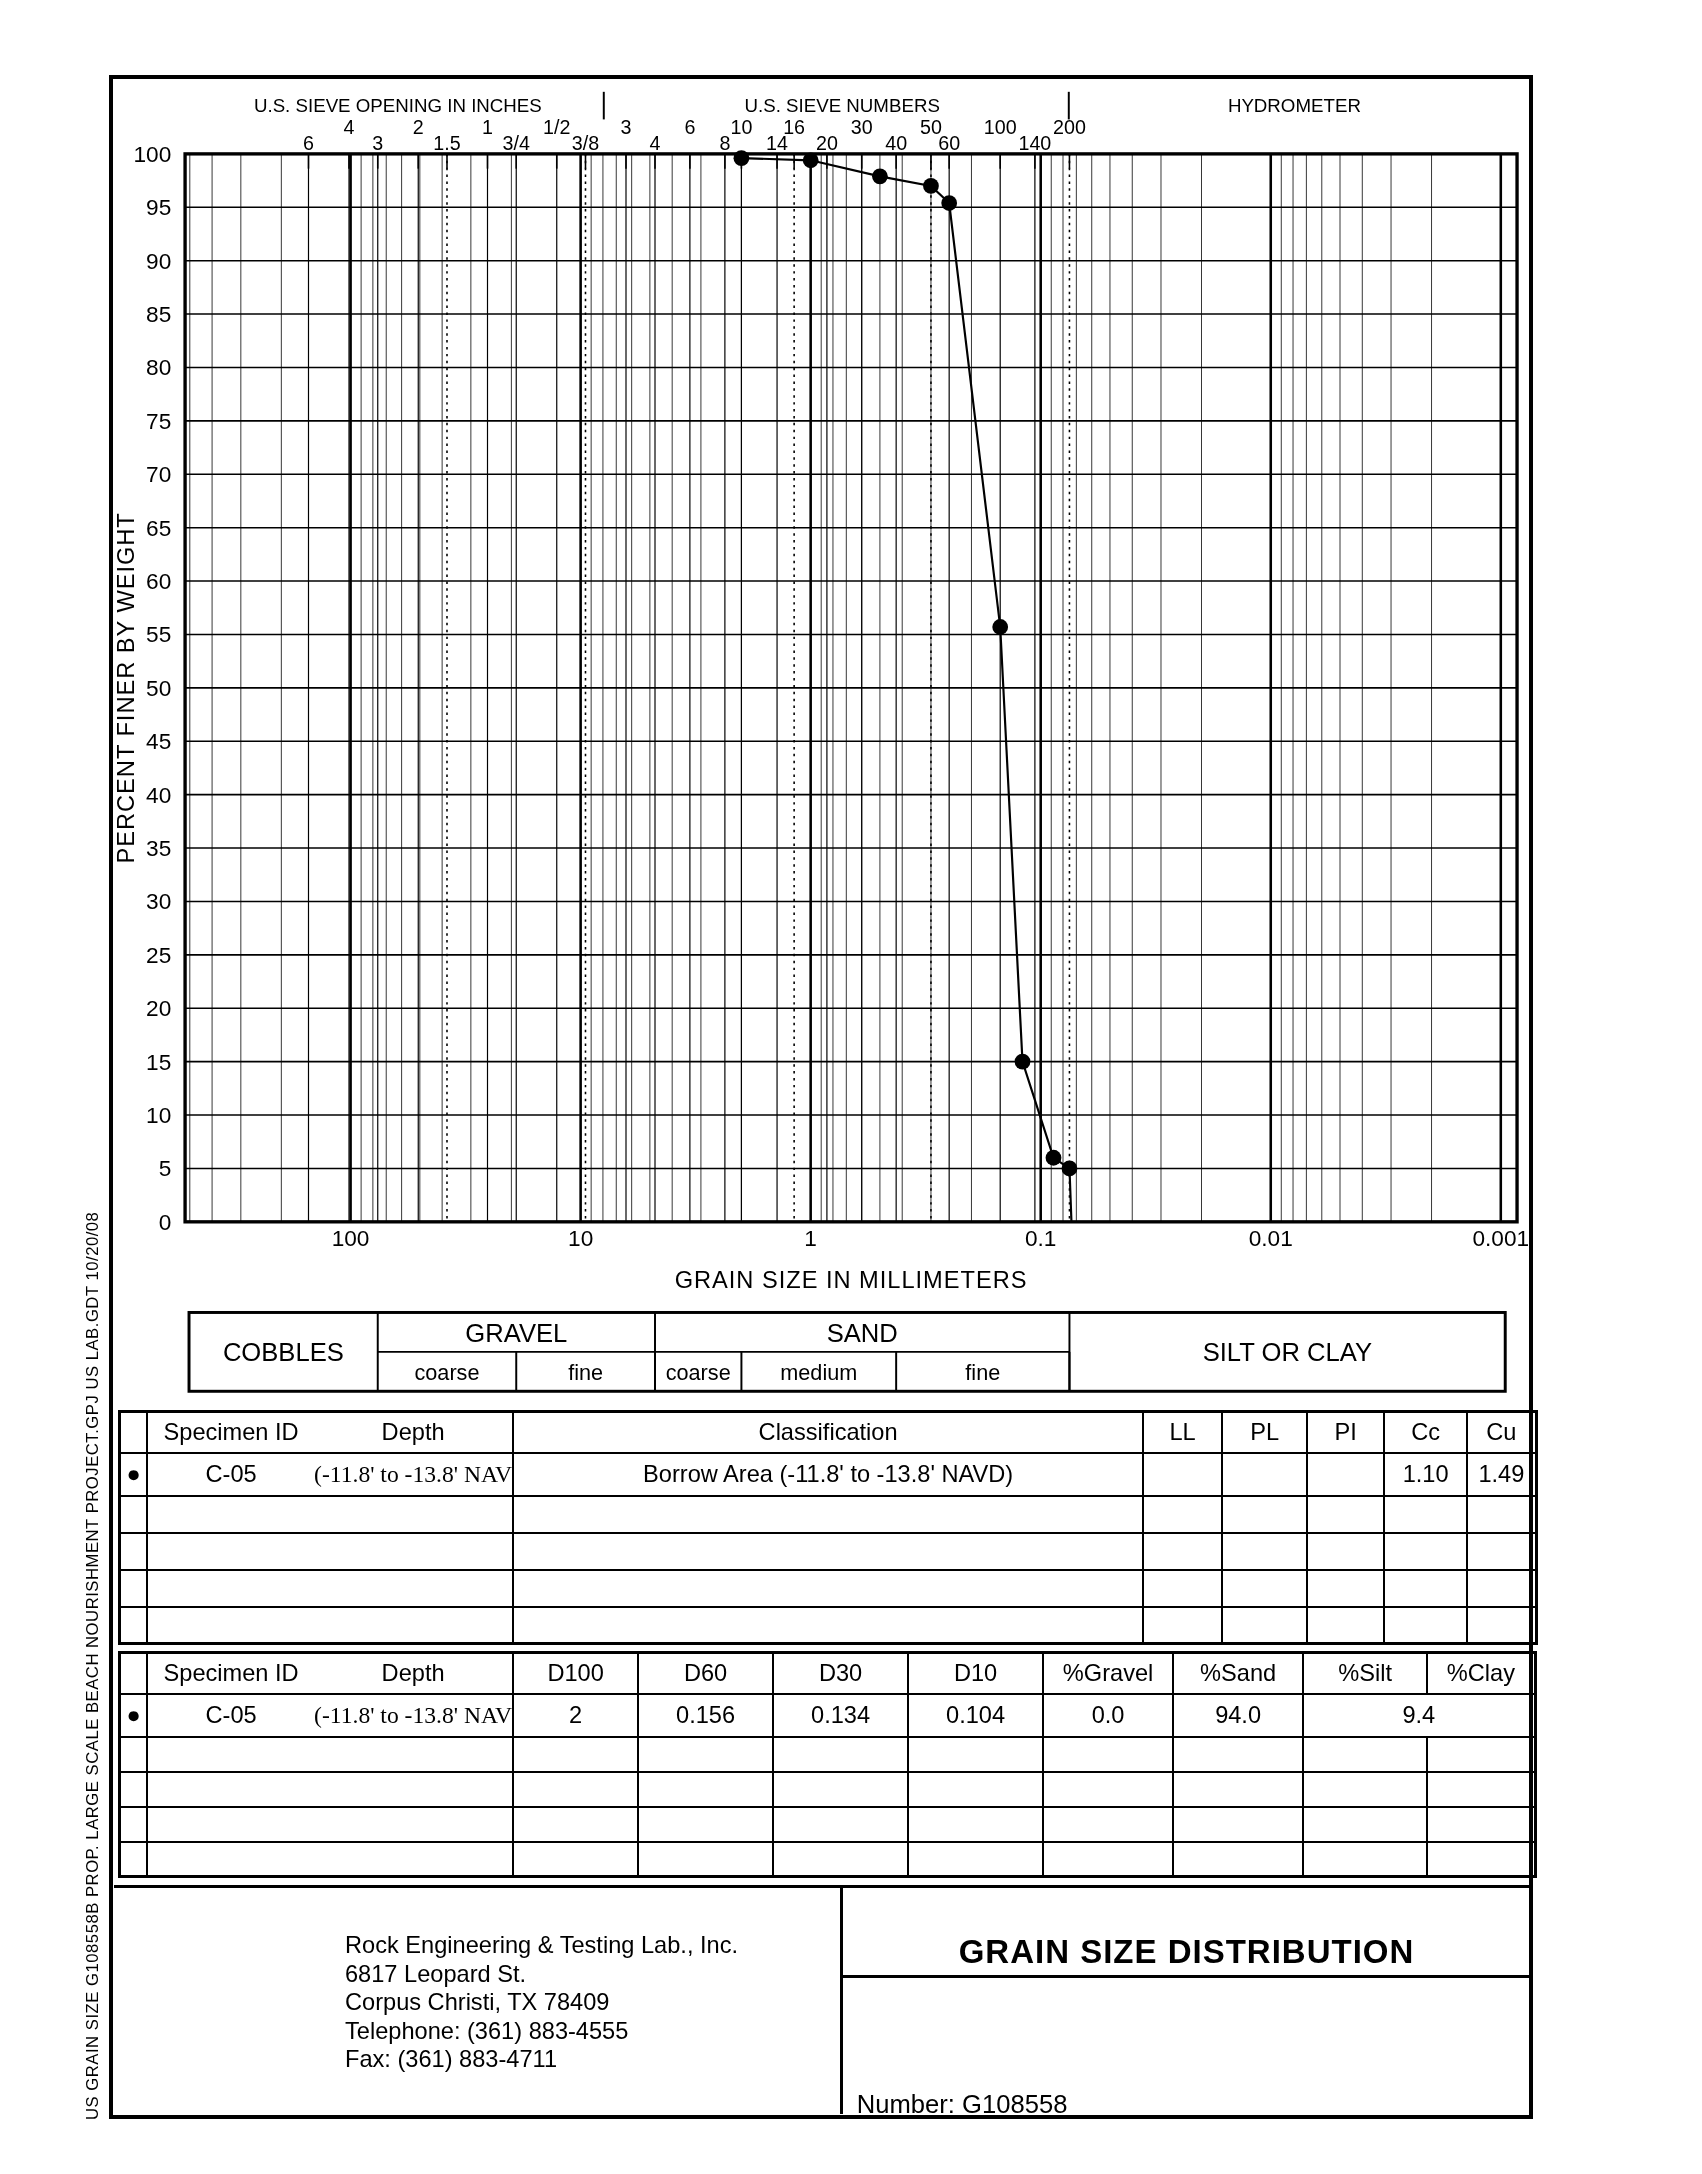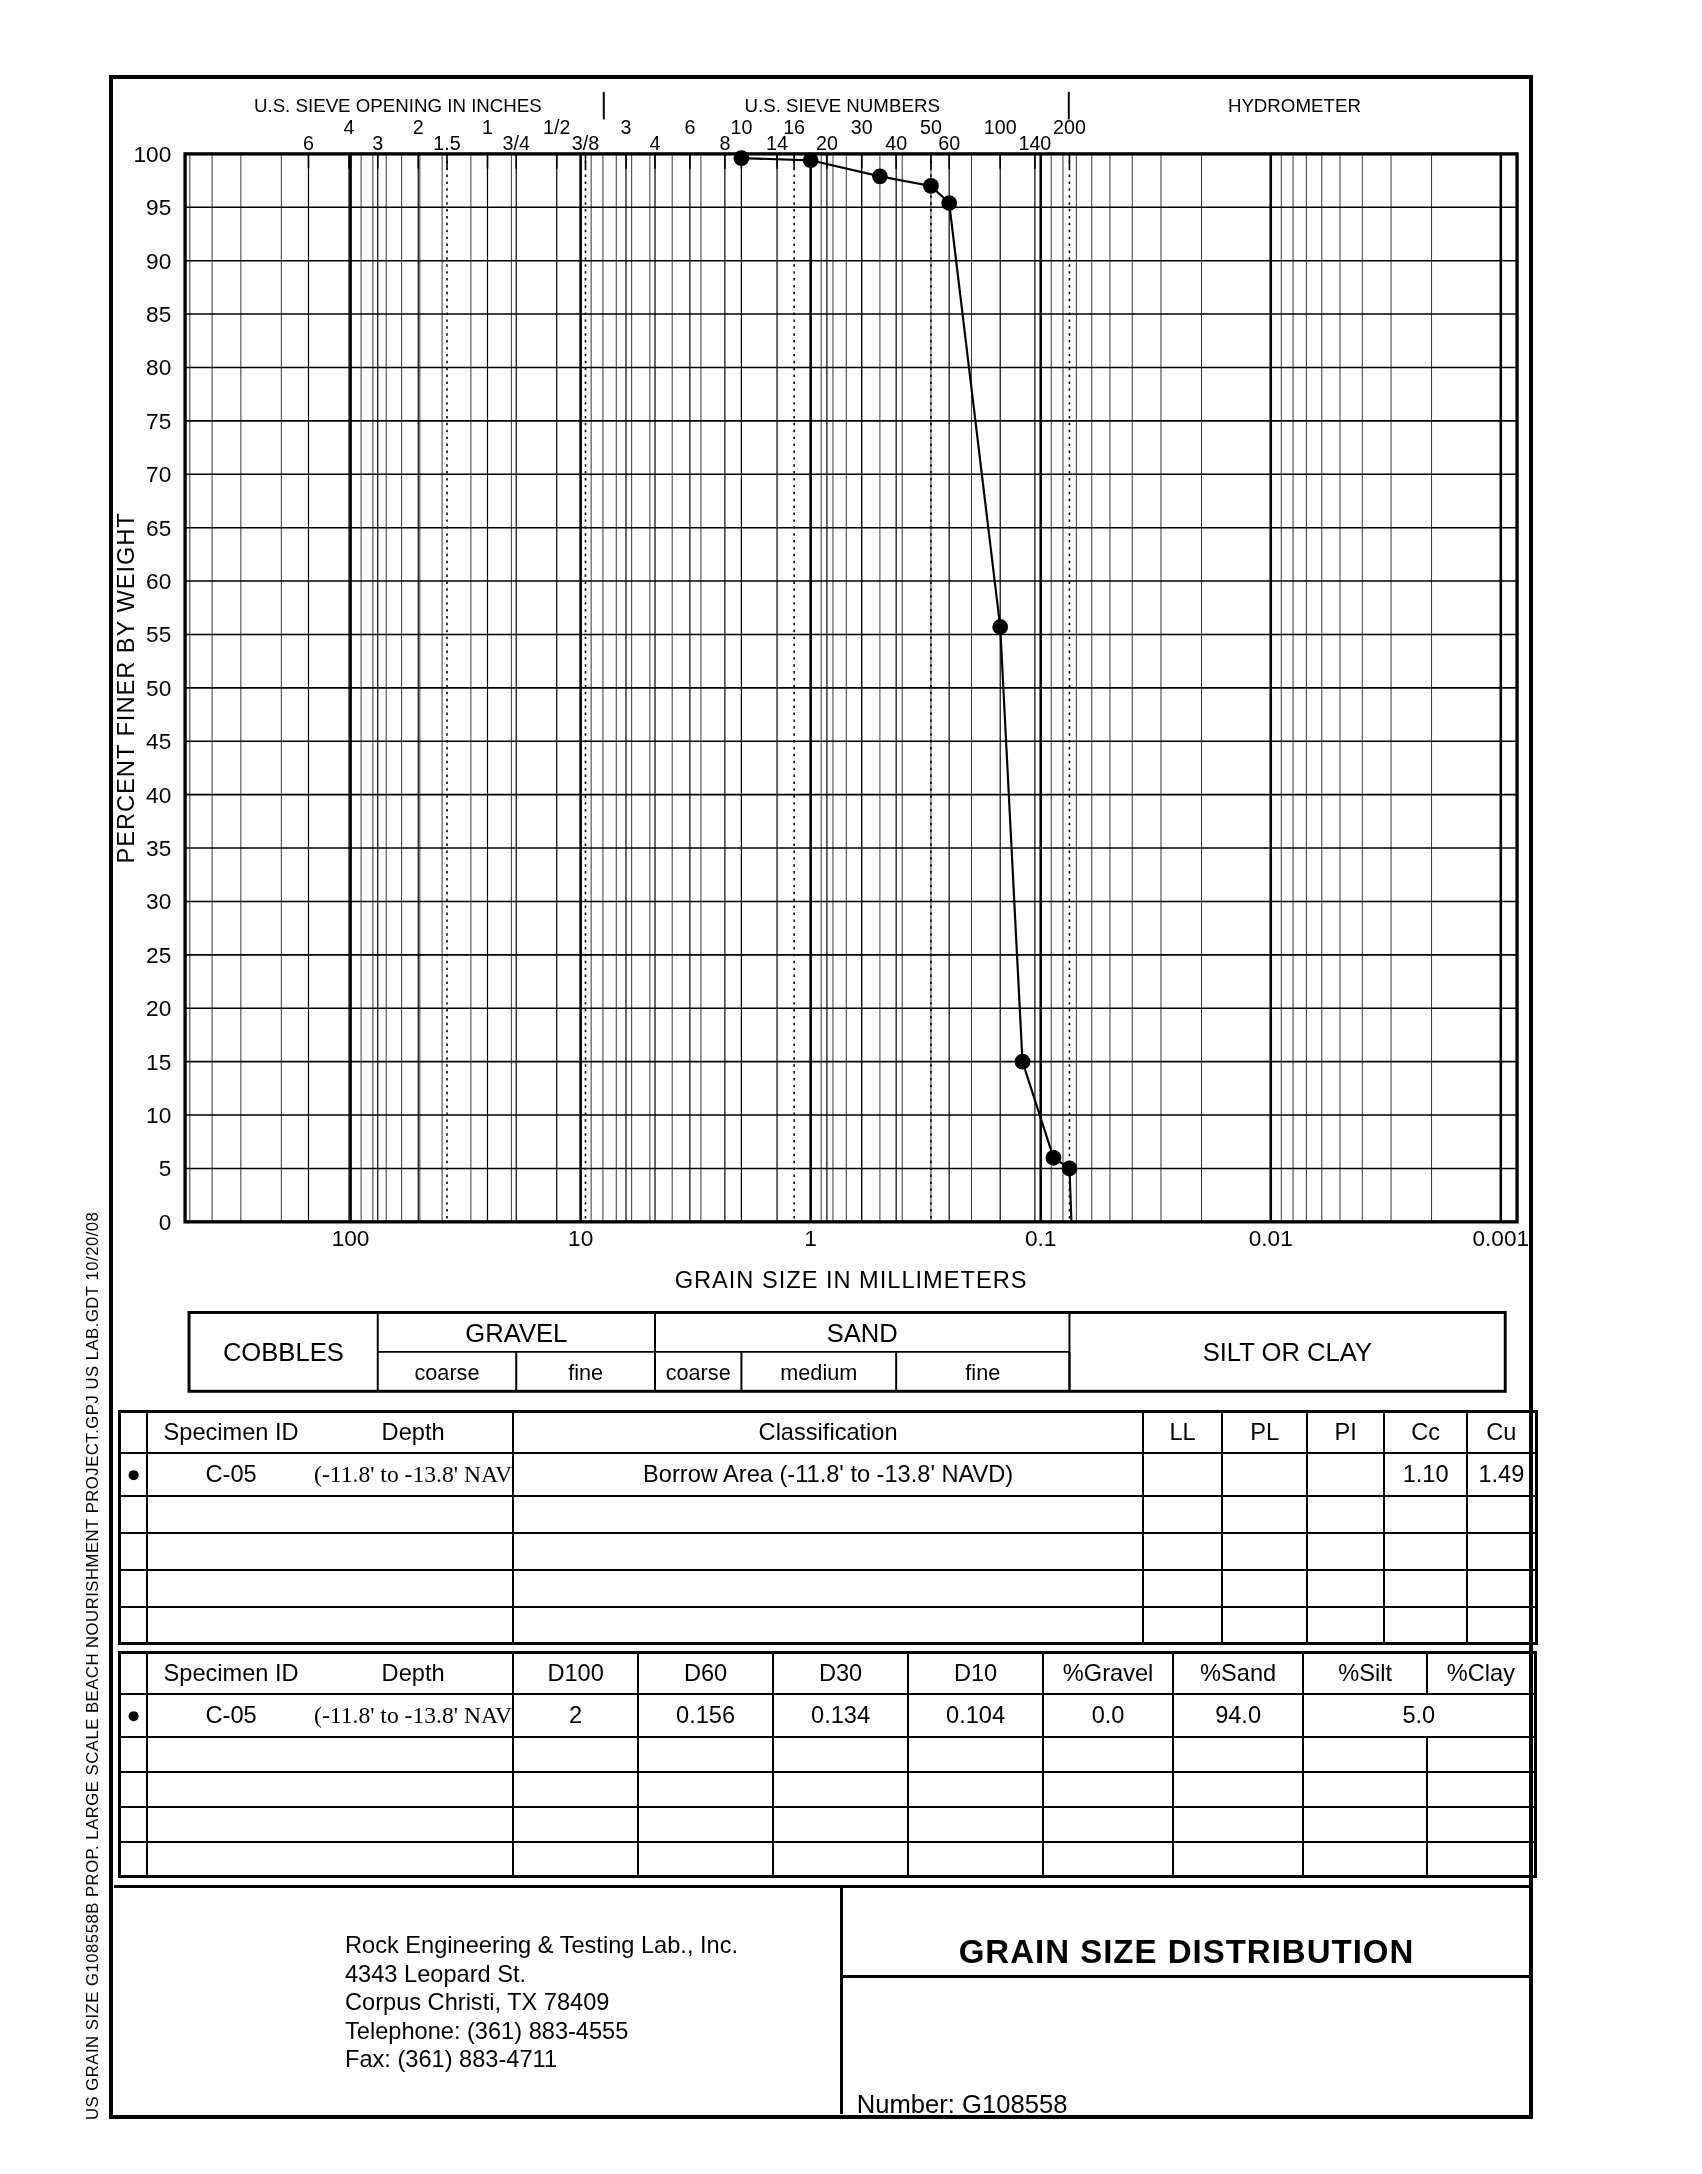--- a/index.html
+++ b/index.html
@@ -363,21 +363,21 @@
     <tr style="height:43px">
       <td class="sym">●</td>
       <td class="no-r b spec-id">C-05</td>
       <td class="no-l serif">(-11.8' to -13.8' NAVD)</td>
       <td class="b">2</td>
       <td class="b">0.156</td>
       <td class="b">0.134</td>
       <td class="b">0.104</td>
       <td class="b">0.0</td>
       <td class="b">94.0</td>
-      <td class="b" colspan="2">5.0</td>
+      <td class="b" colspan="2">9.4</td>
     </tr>
     <tr style="height:35px">
           <td class="sym"></td>
           <td class="no-r"></td>
           <td class="no-l"></td>
           <td></td>
           <td></td>
           <td></td>
           <td></td>
           <td></td>
@@ -426,21 +426,21 @@
         </tr>
   </tbody>
     </table>
 
   <div id="footer">
     <div id="footer-divider"></div>
 
 
     <div id="company">
       <div>Rock Engineering &amp; Testing Lab., Inc.</div>
-      <div>4343 Leopard St.</div>
+      <div>6817 Leopard St.</div>
       <div>Corpus Christi, TX 78409</div>
       <div>Telephone:  (361) 883-4555</div>
       <div>Fax:  (361) 883-4711</div>
     </div>
 
     <div id="title-block">
       <div id="report-title">GRAIN SIZE DISTRIBUTION</div>
       <div class="tb-row" style="top:164px">
         <span>Number:</span>
         <span>G108558</span>

